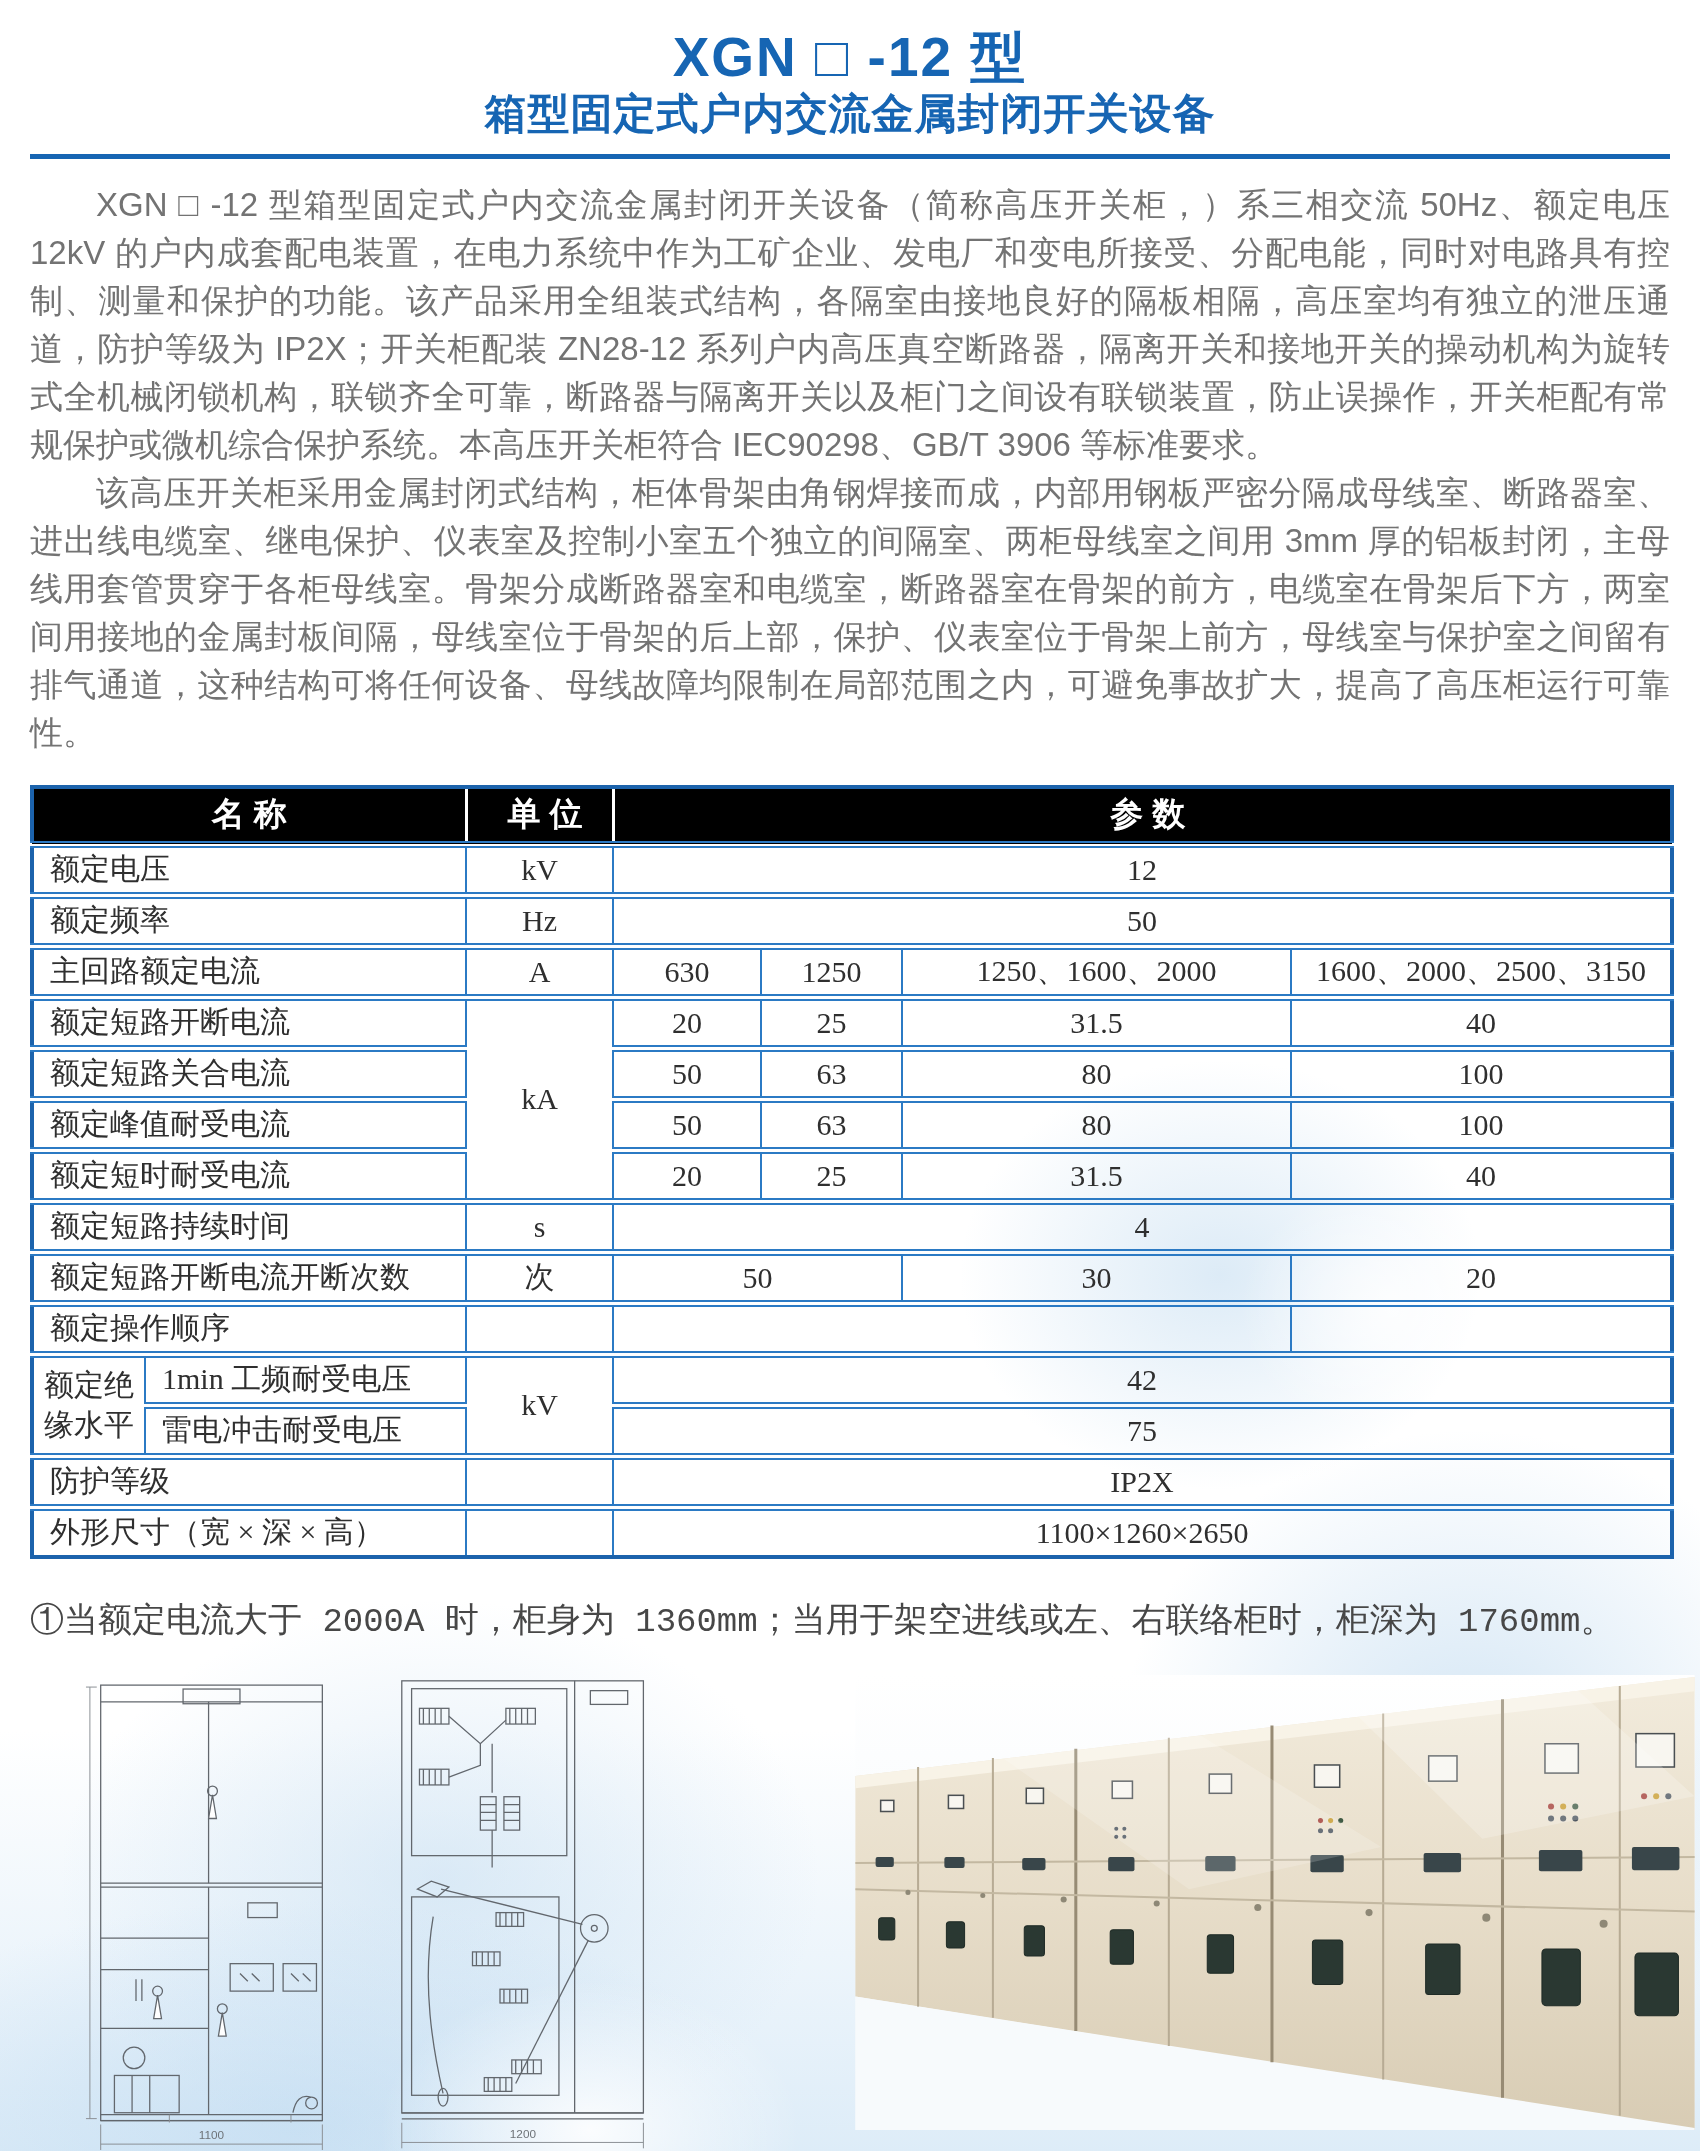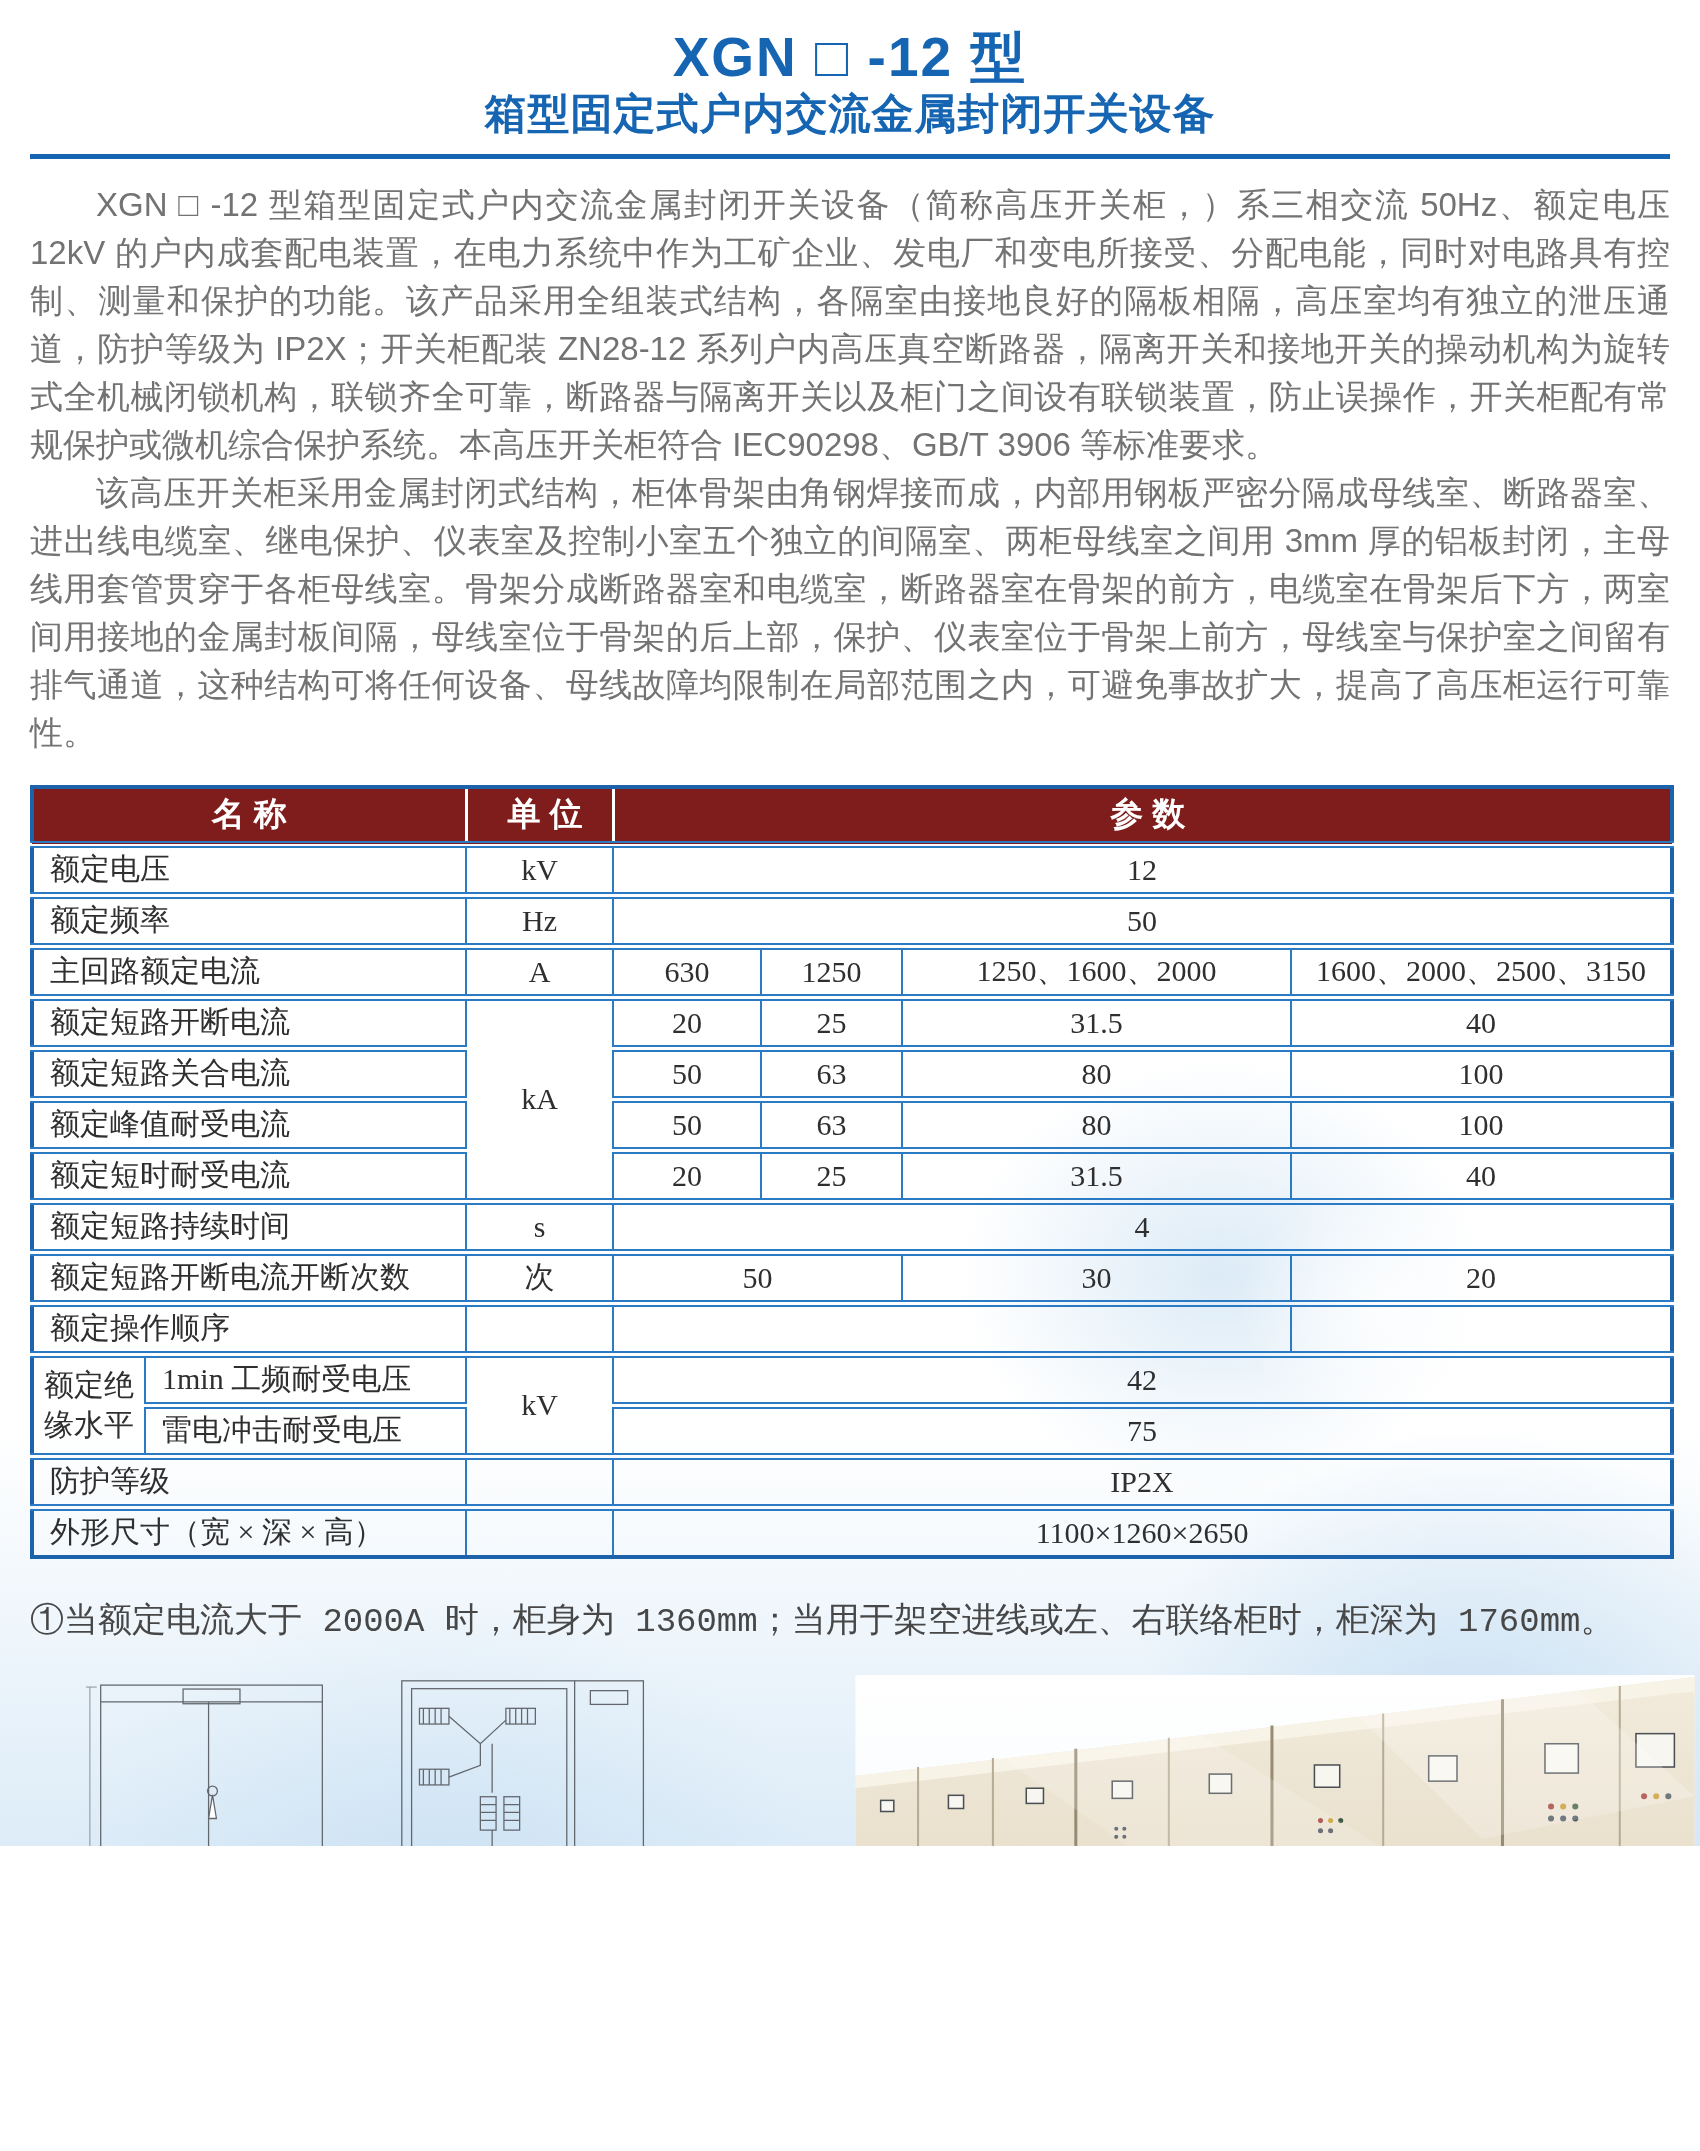--- a/index.html
+++ b/index.html
@@ -1,16 +1,16 @@
 <!DOCTYPE html>
 <html><head>
 <meta charset="utf-8">
 <style>
   html,body{margin:0;padding:0;background:#fff;}
-  .page{position:relative;width:1700px;height:1846px;background:#ffffff;overflow:hidden;
+  .page{position:relative;width:1700px;height:2151px;background:#ffffff;overflow:hidden;
         font-family:"Liberation Sans","DejaVu Sans",sans-serif;}
   
   .wm{position:absolute;border-radius:50%;pointer-events:none;}
   .wm-band{position:absolute;left:0;right:0;bottom:0;height:420px;
            background:linear-gradient(rgba(210,230,246,0), rgba(203,226,244,0.65));pointer-events:none;}
   .b1{left:960px;top:1060px;width:520px;height:430px;background:radial-gradient(closest-side,rgba(186,215,238,.50),rgba(186,215,238,0));}
   .b2{left:1120px;top:1430px;width:700px;height:640px;background:radial-gradient(closest-side,rgba(176,209,236,.55),rgba(176,209,236,0));}
   .b3{left:60px;top:1600px;width:760px;height:560px;background:radial-gradient(closest-side,rgba(186,215,238,.45),rgba(186,215,238,0));}
   .b4{left:-180px;top:1900px;width:950px;height:460px;background:radial-gradient(closest-side,rgba(180,212,238,.5),rgba(180,212,238,0));}
   .b5{left:380px;top:1980px;width:420px;height:300px;background:radial-gradient(closest-side,rgba(255,255,255,.9),rgba(255,255,255,0));}
@@ -19,21 +19,21 @@
   .content{position:relative;z-index:2;padding:26px 30px 0 30px;}
   .title{ text-align:center;color:#1665b3;font-weight:bold;line-height:1.16;margin:0;}
   .title-l1{font-size:55px;letter-spacing:2px;}
   .title-l2{font-size:42px;letter-spacing:1px;}
   .title-rule{border:none;height:5px;background:#1665b3;margin:15px 0 0 0;}
   .intro p{margin:0;font-size:33px;line-height:48px;color:#737373;text-indent:2em;text-align:justify;}
   .intro{margin-top:22px;}
   
   table.spec{width:1640px;margin-top:28px;border-collapse:collapse;table-layout:fixed;
              border:4px solid #1c63ac;background:transparent;}
-  table.spec th{background:#7f1d1d;color:#ffffff;font-size:33px;font-weight:bold;height:50px;
+  table.spec th{background:#000000;color:#ffffff;font-size:33px;font-weight:bold;height:50px;
                 font-family:"Liberation Sans",sans-serif;border:none;}
   table.spec th + th{border-left:3px solid #ffffff;padding-left:12px;}
   table.spec td{border:2px solid #2b7ac4;border-top:7px double #2b7ac4;height:44px;
                 font-size:30px;color:#2f2f2f;text-align:center;padding:0 6px;
                 font-family:"Liberation Serif","DejaVu Serif",serif;background:transparent;}
   table.spec td.name{text-align:left;padding-left:16px;}
   table.spec td.grp{padding:2px 4px;line-height:1.35;}
   
   .footnote{margin-top:38px;font-size:34px;color:#474747;font-family:Liberation Mono, monospace;}
   

